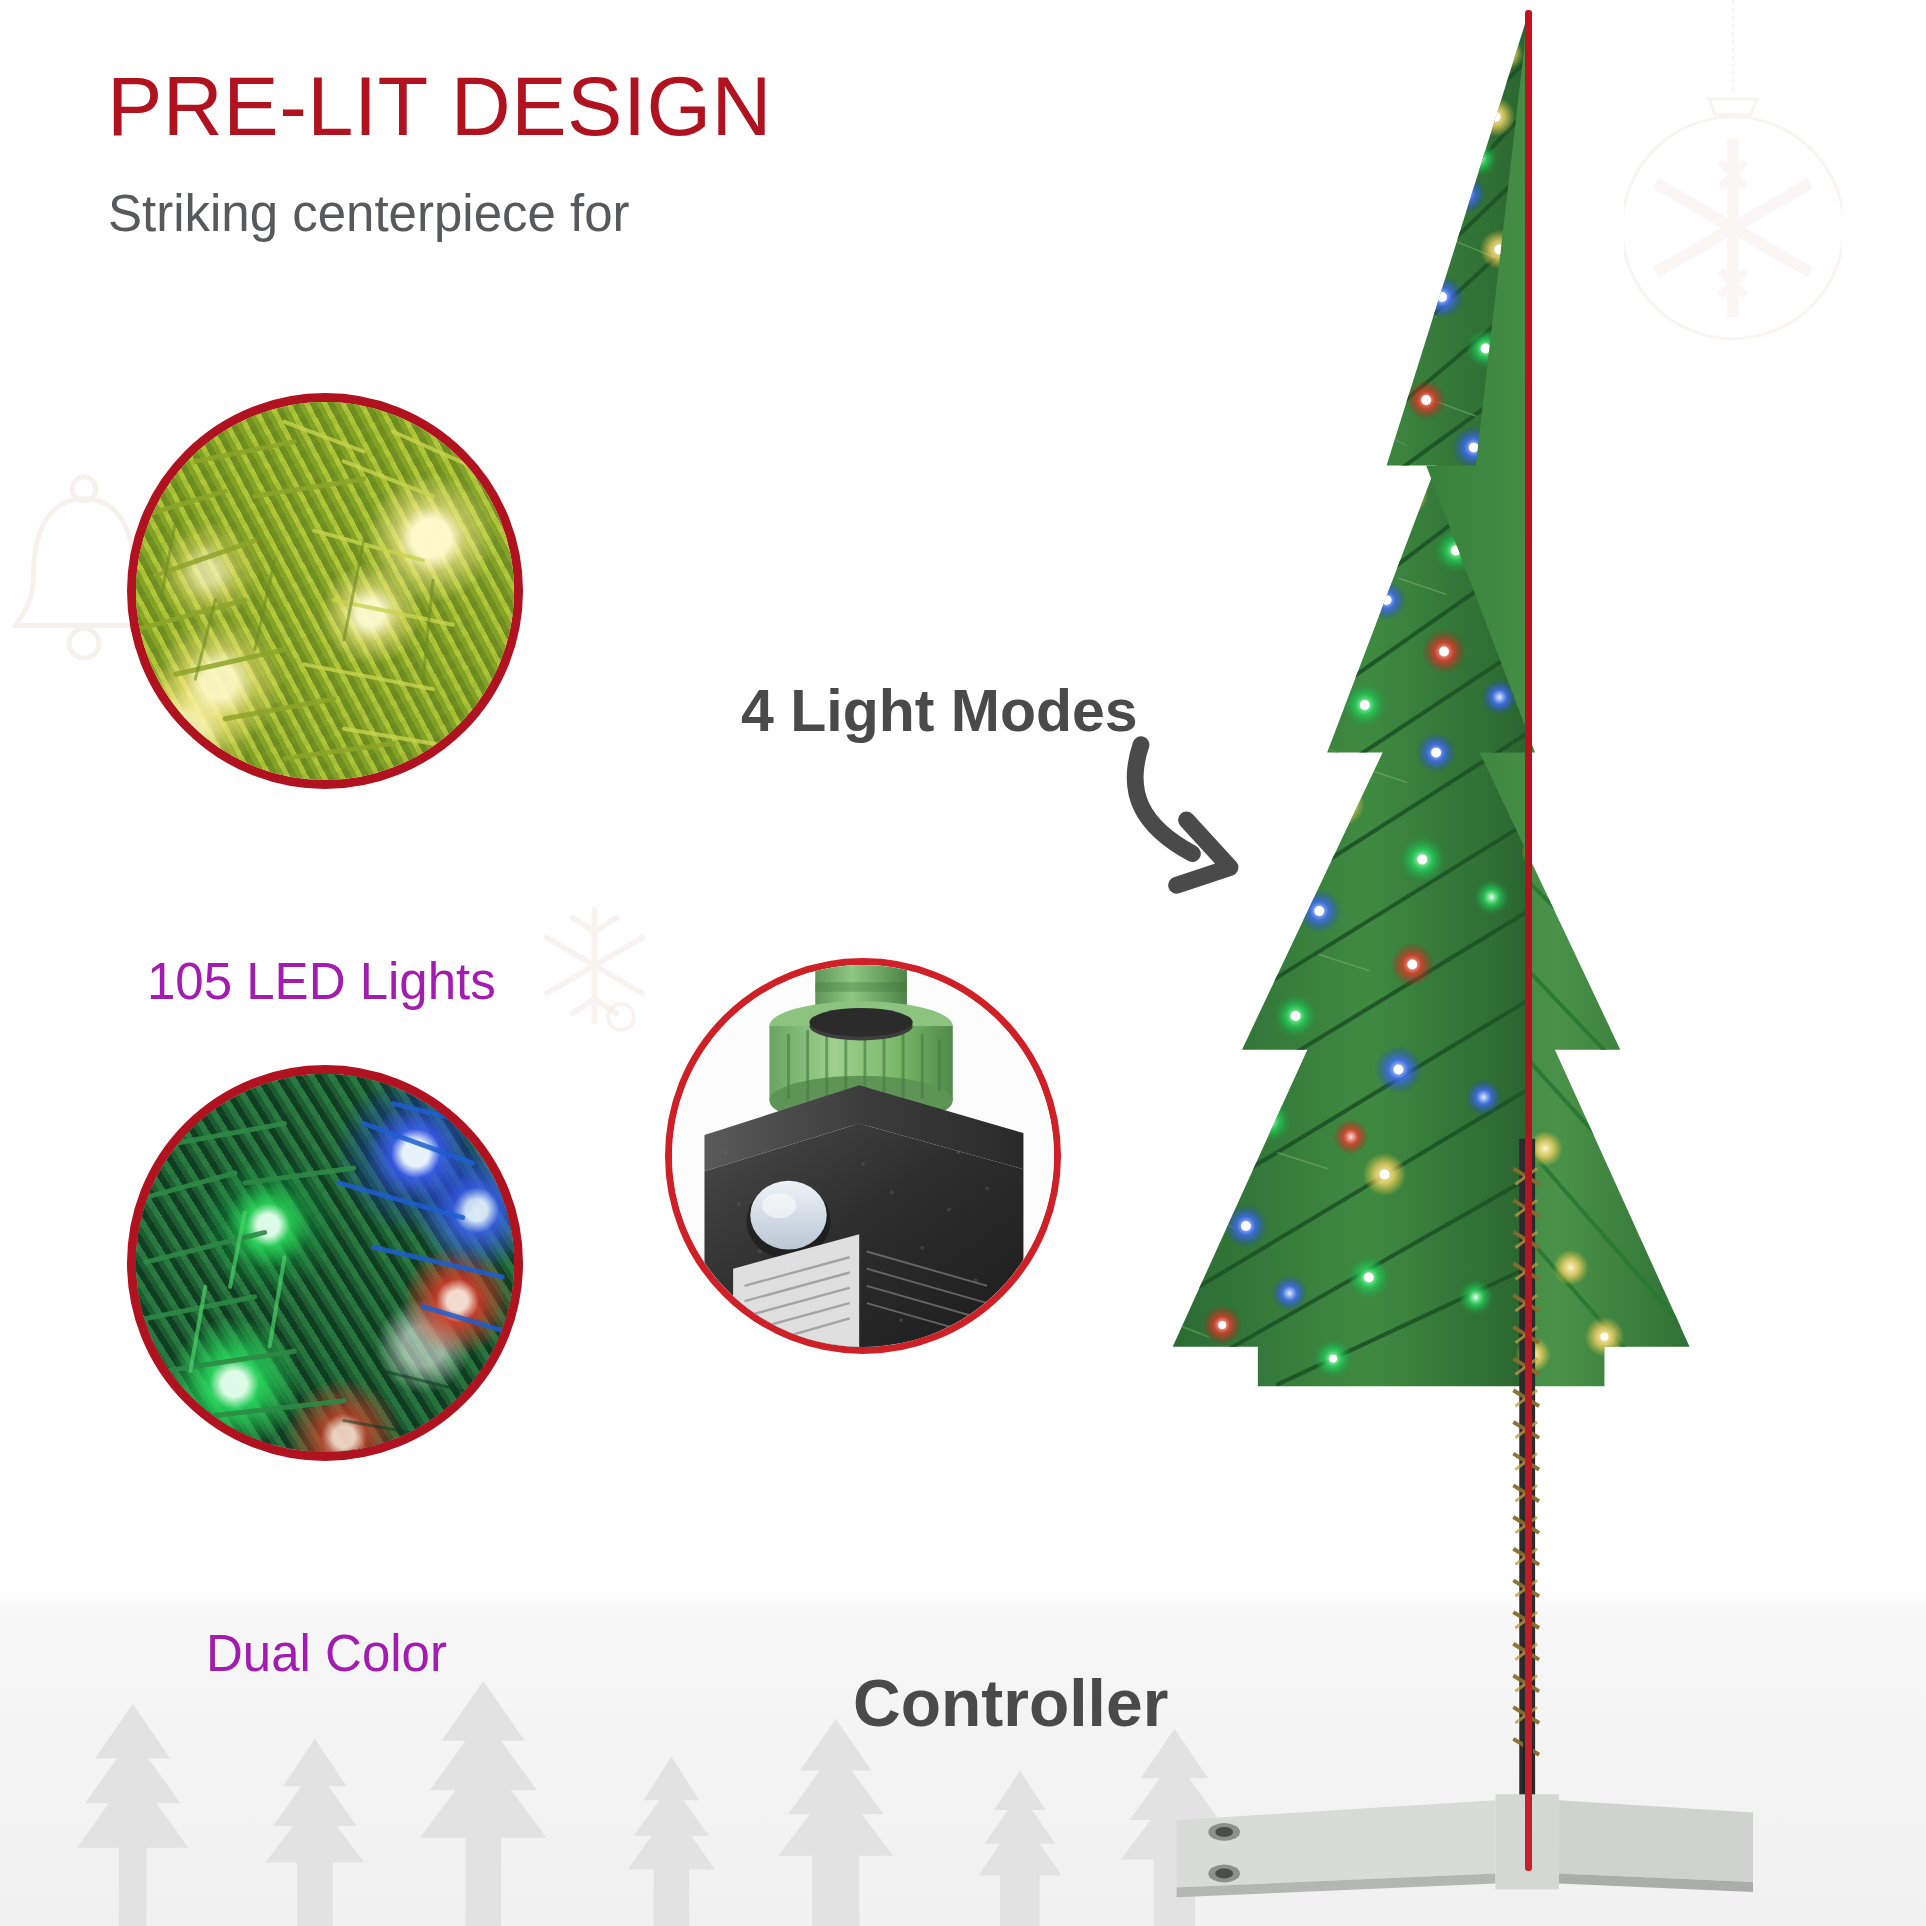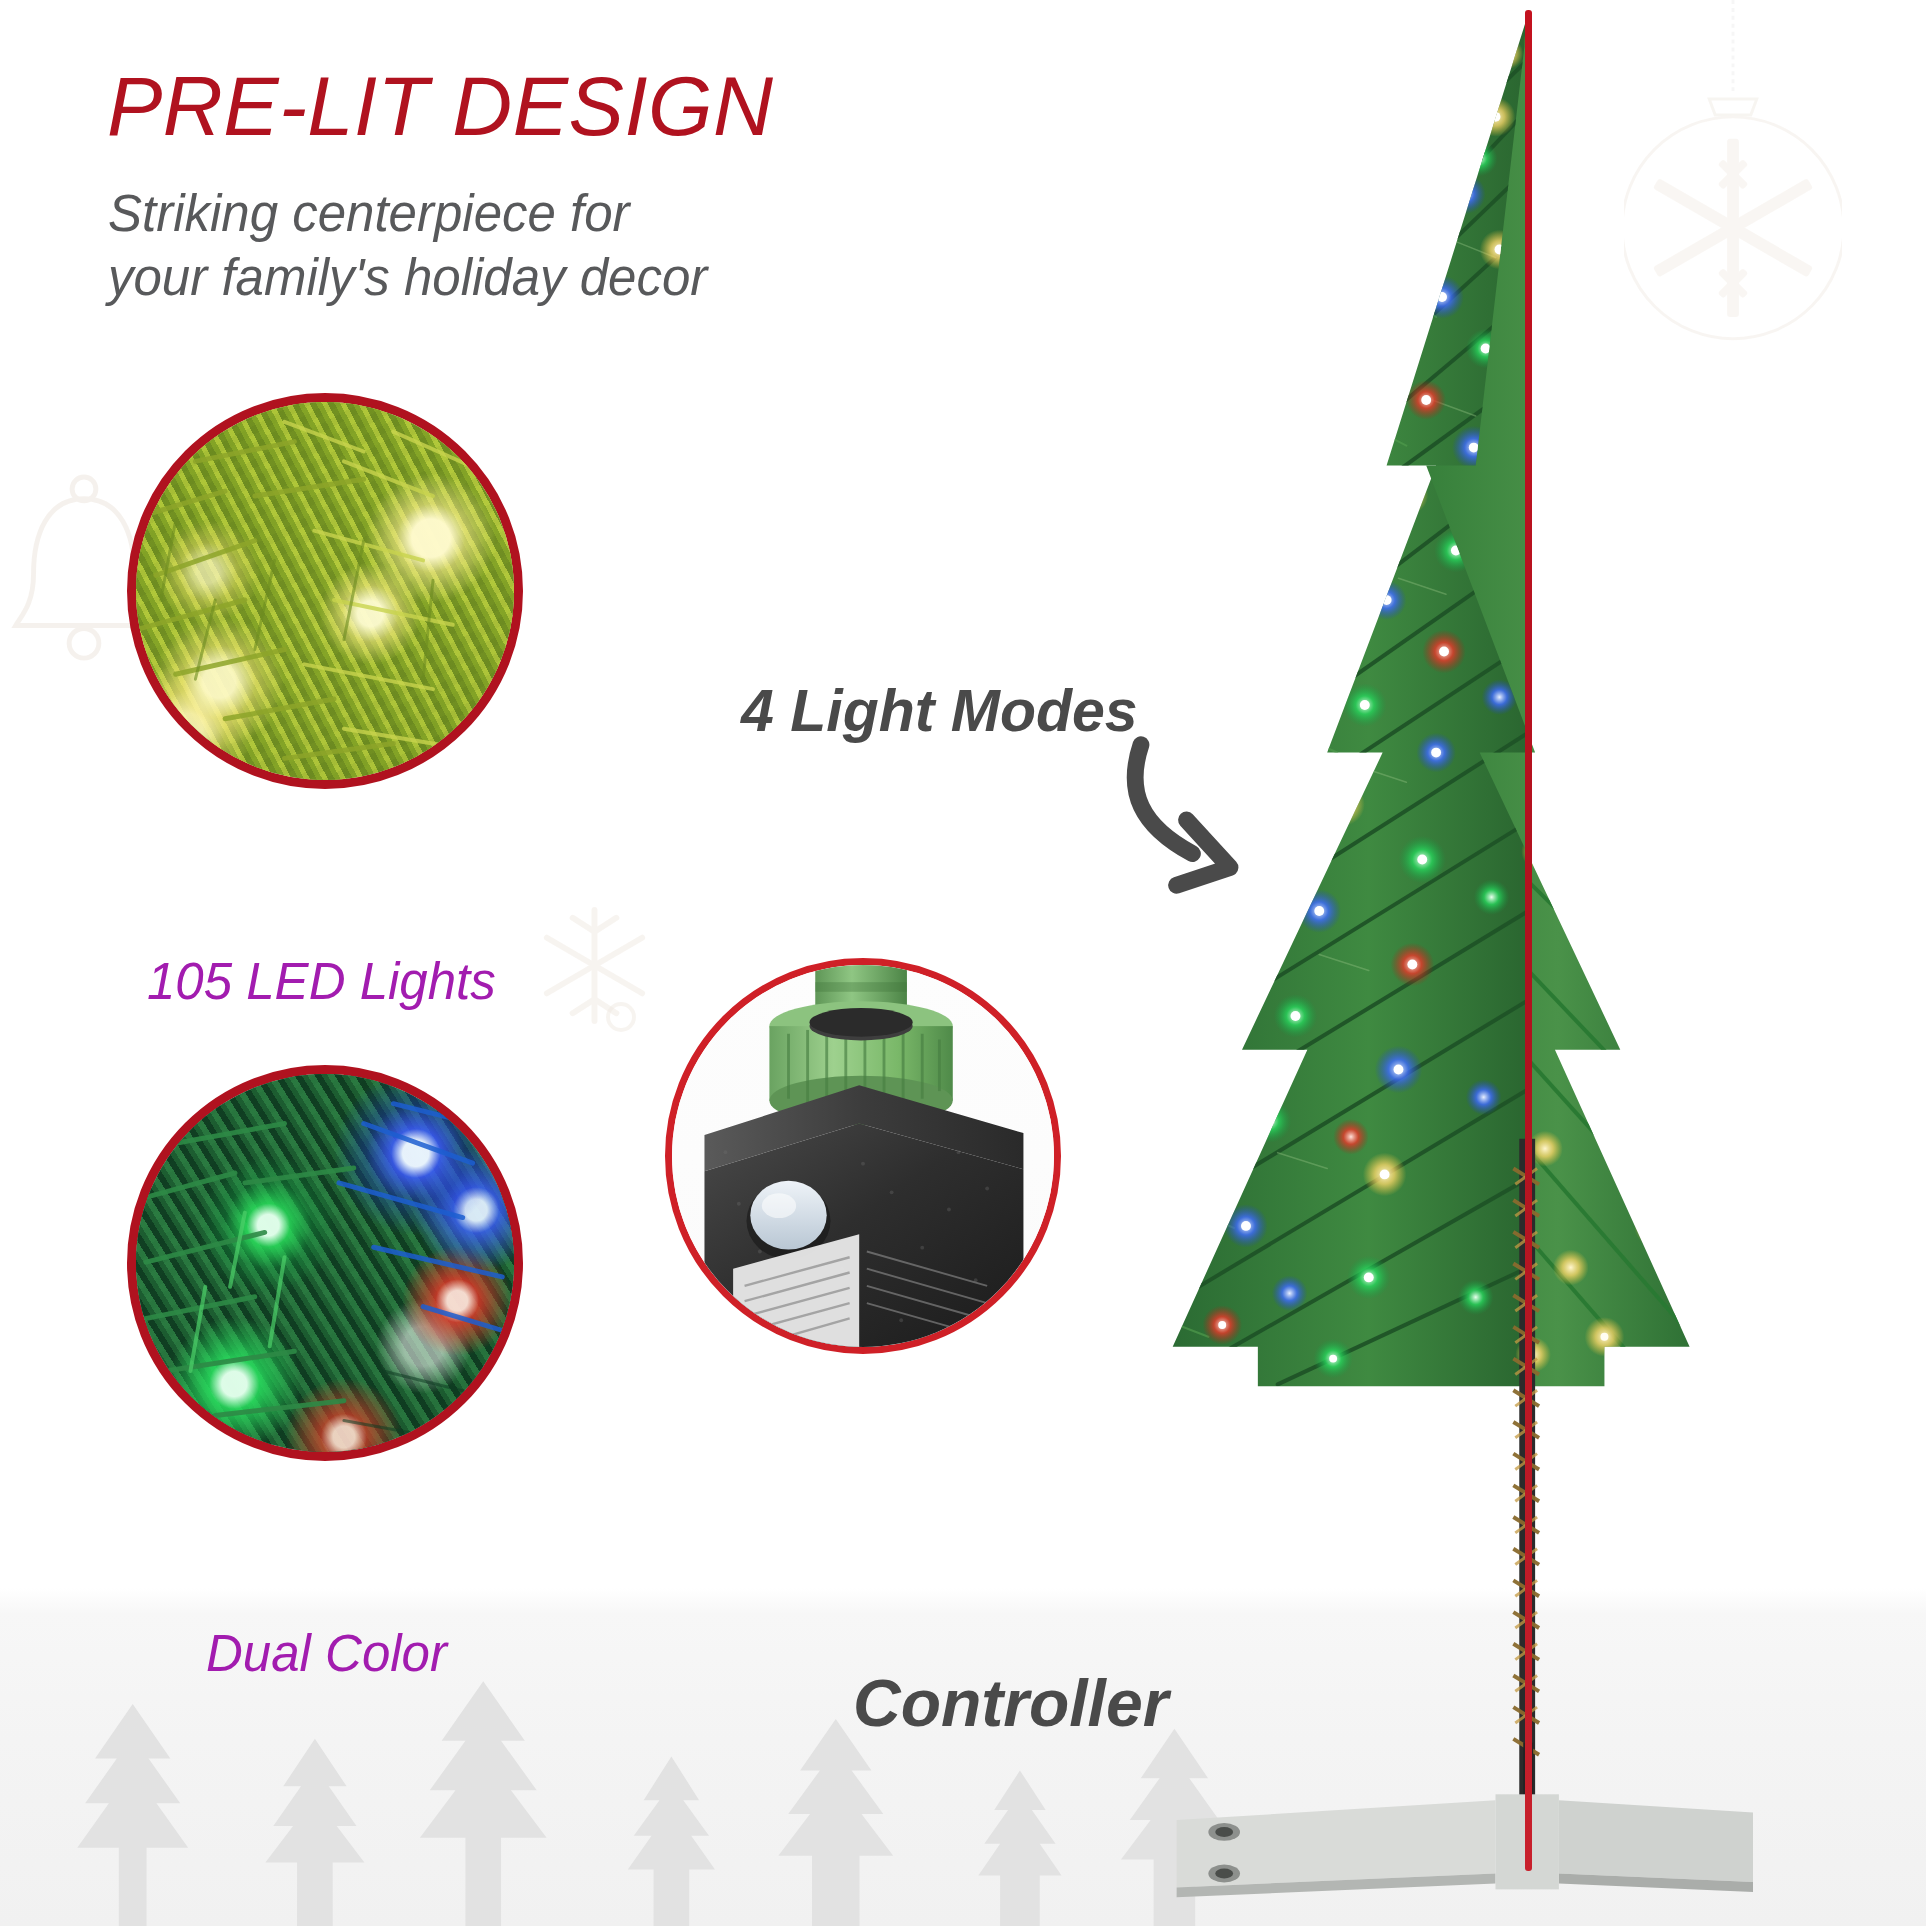--- a/index.html
+++ b/index.html
@@ -5,21 +5,21 @@
 <style>
   html,body{margin:0;padding:0;}
   body{
     width:1927px;height:1927px;
     background:#ffffff;
     font-family:"Liberation Sans","DejaVu Sans",sans-serif;
     overflow:hidden;
     position:relative;
     -webkit-font-smoothing:antialiased;
   }
-  .stage{position:absolute;inset:0;width:1927px;height:1927px;overflow:hidden;background:#fff;font-style:italic;}
+  .stage{position:absolute;inset:0;width:1927px;height:1927px;overflow:hidden;background:#fff;}
 
   
   .ground{
     position:absolute;left:0;right:0;bottom:0;height:313px;
     background:linear-gradient(180deg,#f7f7f7 0%,#f4f4f4 40%,#f1f1f1 100%);
   }
   .ground-edge{
     position:absolute;left:0;right:0;bottom:313px;height:26px;
     background:linear-gradient(180deg,rgba(247,247,247,0) 0%,#f7f7f7 100%);
   }
@@ -193,21 +193,20 @@
   <div class="wm" style="left:604px;top:1000px;width:34px;height:34px;opacity:.5;">
     <svg width="34" height="34" viewBox="0 0 34 34">
         <circle cx="17" cy="17" r="13" fill="none" stroke="#f0eae3" stroke-width="4"></circle>
       </svg>
   </div>
 
   <div class="headline">
     <h1>PRE-LIT DESIGN</h1>
     <p>
       <span>Striking centerpiece for</span><br>
-      <span>your family's holiday decor</span>
     </p>
   </div>
 
   <div class="circle circ-led">
     <div class="photo tex-warm"></div>
     <svg width="396" height="396" viewBox="0 0 400 400" style="position:absolute;inset:0;">
       <g stroke="#8ea52a" stroke-width="5" stroke-linecap="round" opacity=".85">
         <path d="M-10 120 L90 90"></path>
           <path d="M20 175 L120 140"></path>
           <path d="M0 230 L110 200"></path>

